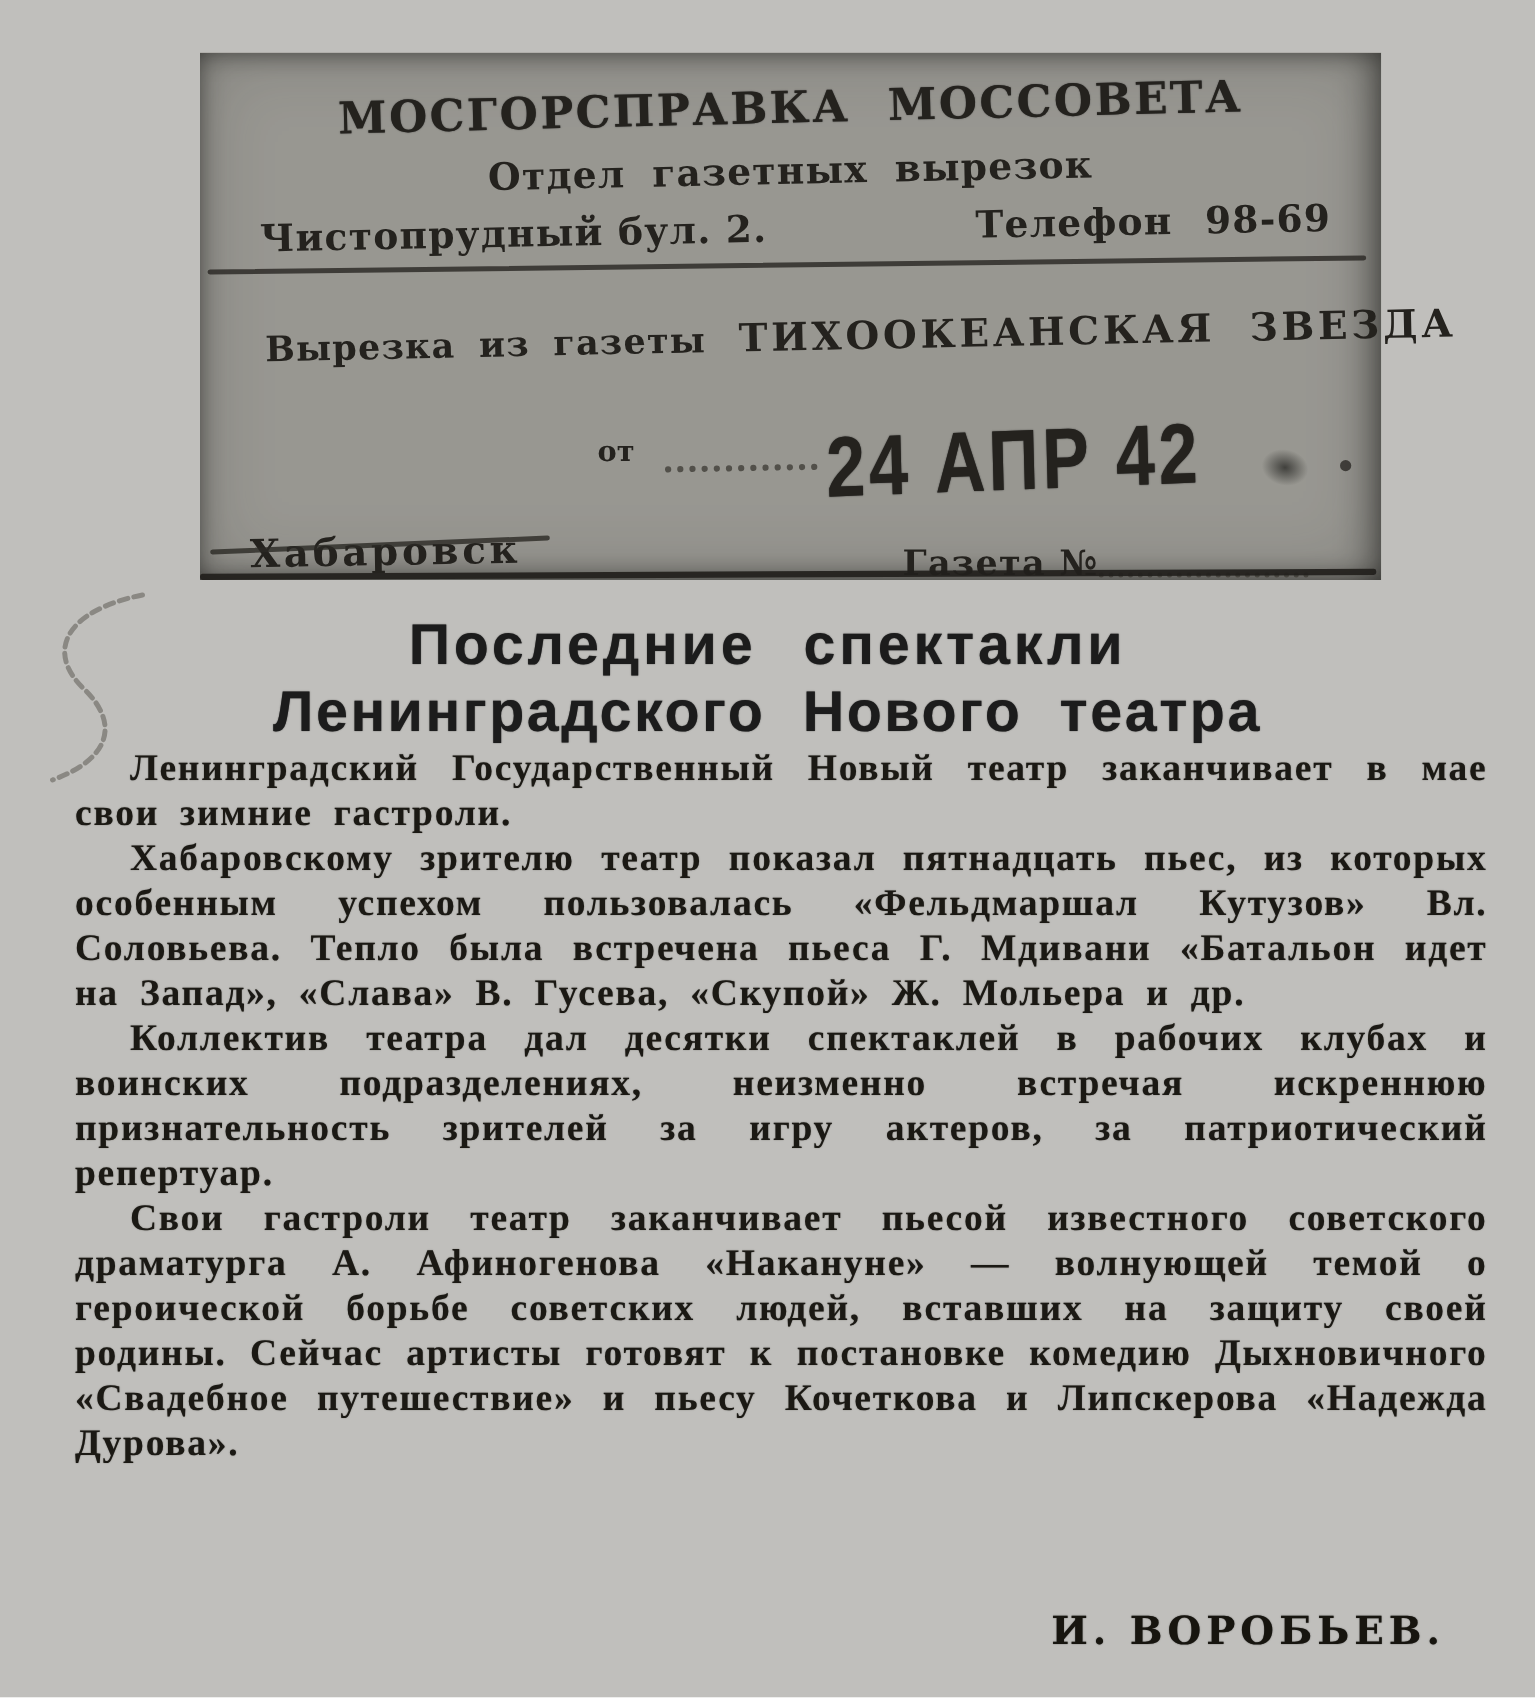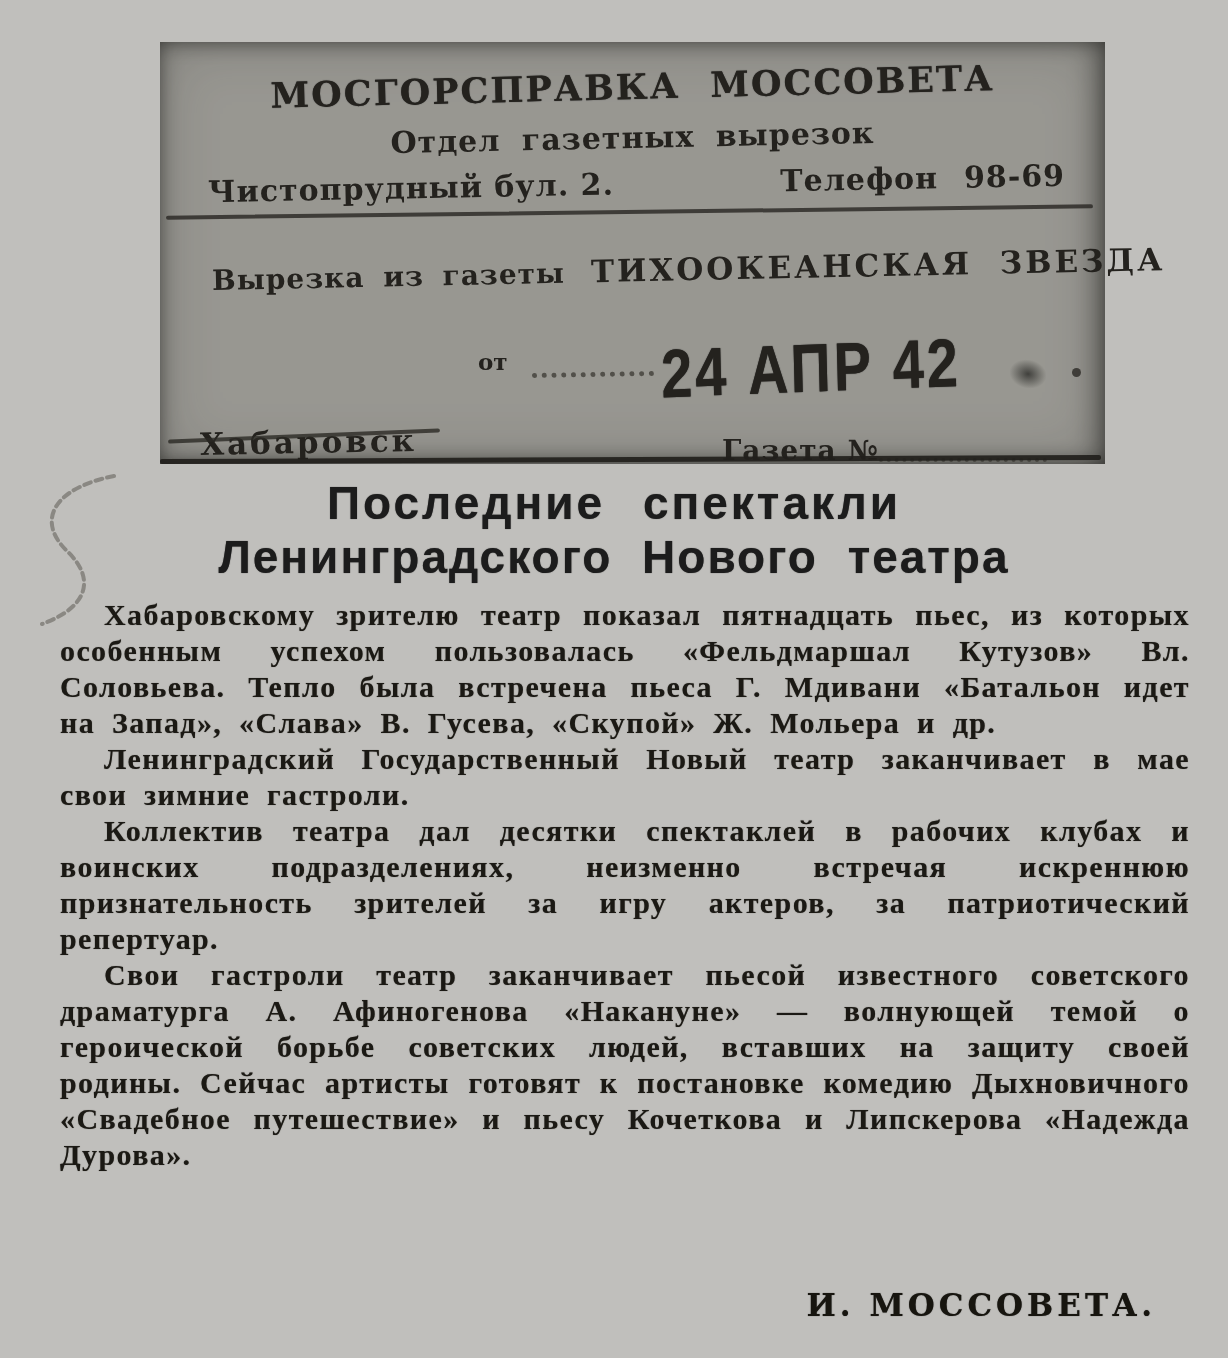--- a/index.html
+++ b/index.html
@@ -78,21 +78,21 @@
   .s-issue{
     top:392px;left:562px;display:flex;align-items:flex-end;gap:0;
     font-family:"DejaVu Serif",serif;font-weight:700;font-size:28px;letter-spacing:1px;
   }
   .issue-dots{width:168px;border-bottom:4px dotted #3b3933;height:0;margin-bottom:5px;opacity:.7;}
   .rule-bottom{bottom:2px;left:0;right:4px;height:5px;transform:rotate(-.25deg);opacity:.92;background:#22201c;}
   
   .pencil{position:absolute;left:14px;top:468px;opacity:.5;}
   
   .headline{
-    position:absolute;left:0;right:0;top:478px;margin:0;text-align:center;
+    position:absolute;left:0;right:0;top:478px;margin:12px;text-align:center;
     font-family:"Liberation Sans",sans-serif;font-weight:700;color:#1c1c1c;
     text-shadow:0 0 1px rgba(25,25,25,.75);
   }
   .headline .hl1{font-size:46px;letter-spacing:3px;word-spacing:22px;line-height:50px;}
   .headline .hl2{font-size:46px;letter-spacing:2px;word-spacing:15px;line-height:50px;margin-top:4px;}
   
   .article{position:absolute;left:60px;top:597px;width:1130px;}
   .article p{
     margin:0;font-size:30px;font-weight:700;line-height:36px;
     font-family:"Liberation Serif",serif;color:#1b1914;
@@ -171,21 +171,21 @@
   <svg class="pencil" width="130" height="170">
     <path d="M100,8 C40,20 22,52 52,82 C84,112 72,140 28,156" fill="none" stroke="#56534c" stroke-width="4" stroke-linecap="round" stroke-dasharray="7 5"></path>
   </svg>
 
   <h1 class="headline">
     <div class="hl1">Последние спектакли</div>
     <div class="hl2">Ленинградского Нового театра</div>
   </h1>
 
   <article class="article">
+    <p>Ленинградский Государственный Новый театр заканчивает в мае свои зимние гастроли.</p>
     <p>Хабаровскому зрителю театр показал пятнадцать пьес, из которых особенным успехом пользовалась «Фельдмаршал Кутузов» Вл. Соловьева. Тепло была встречена пьеса Г. Мдивани «Батальон идет на Запад», «Слава» В. Гусева, «Скупой» Ж. Мольера и др.</p>
-    <p>Ленинградский Государственный Новый театр заканчивает в мае свои зимние гастроли.</p>
     <p>Коллектив театра дал десятки спектаклей в рабочих клубах и воинских подразделениях, неизменно встречая искреннюю признательность зрителей за игру актеров, за патриотический репертуар.</p>
     <p>Свои гастроли театр заканчивает пьесой известного советского драматурга А. Афиногенова «Накануне» — волнующей темой о героической борьбе советских людей, вставших на защиту своей родины. Сейчас артисты готовят к постановке комедию Дыхновичного «Свадебное путешествие» и пьесу Кочеткова и Липскерова «Надежда Дурова».</p>
   </article>
 
-  <div class="signature">И. МОССОВЕТА.</div>
+  <div class="signature">И. ВОРОБЬЕВ.</div>
 
 </div>
 
 </body></html>

